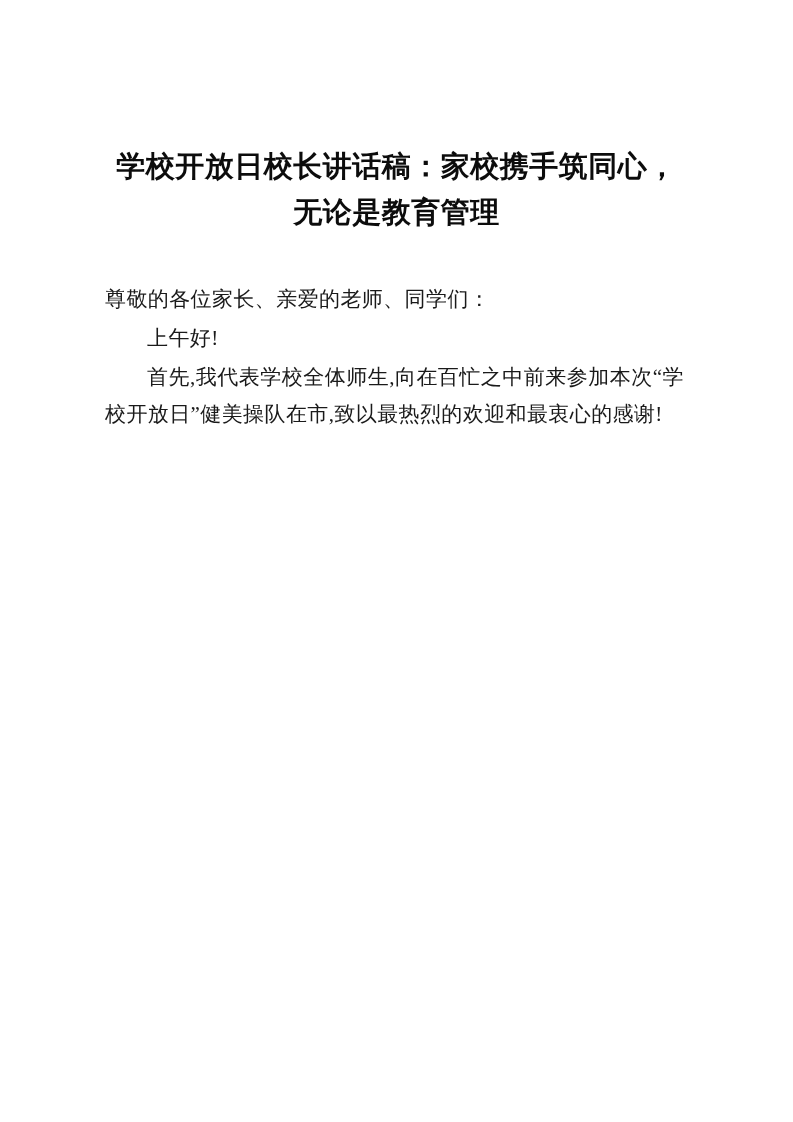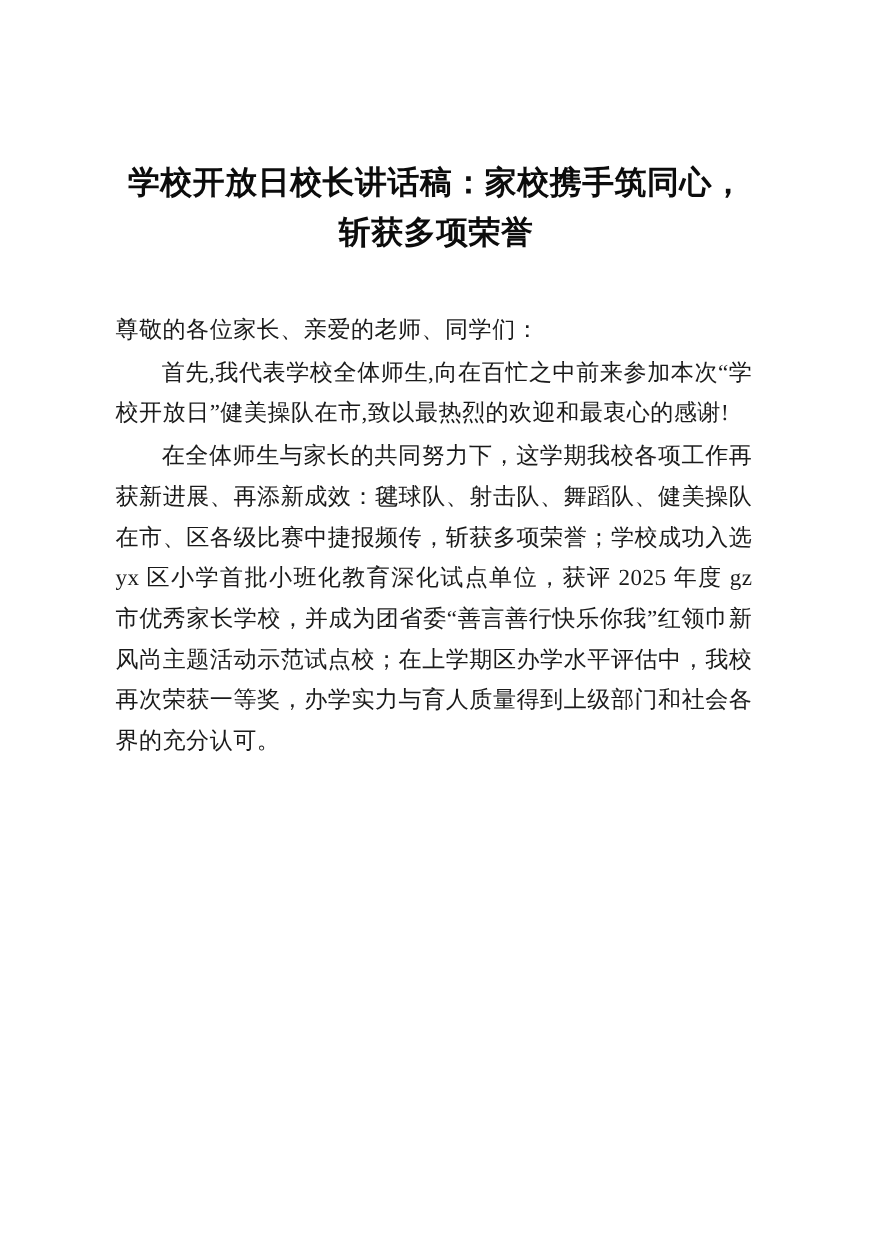--- a/index.html
+++ b/index.html
@@ -59,26 +59,26 @@
     color: #1a1a1a;
   }
 </style>
 </head>
 <body>
 
 <div class="page">
 
   <h1 class="doc-title">
     <div>学校开放日校长讲话稿：家校携手筑同心，</div>
-    <div>斩获多项荣誉</div>
+    <div>无论是教育管理</div>
   </h1>
 
   <div class="doc-body">
     <p>尊敬的各位家长、亲爱的老师、同学们：</p>
+    <p class="indent">上午好!</p>
     <p class="indent">首先,我代表学校全体师生,向在百忙之中前来参加本次“学校开放日”健美操队在市,致以最热烈的欢迎和最衷心的感谢!</p>
-    <p class="indent">在全体师生与家长的共同努力下，这学期我校各项工作再获新进展、再添新成效：毽球队、射击队、舞蹈队、健美操队在市、区各级比赛中捷报频传，斩获多项荣誉；学校成功入选 yx 区小学首批小班化教育深化试点单位，获评 2025 年度 gz 市优秀家长学校，并成为团省委“善言善行快乐你我”红领巾新风尚主题活动示范试点校；在上学期区办学水平评估中，我校再次荣获一等奖，办学实力与育人质量得到上级部门和社会各界的充分认可。</p>
   </div>
 
   <div class="page-footer">
     <span class="dash">—</span><span class="num">1</span><span class="dash">—</span>
   </div>
 
 </div>
 
 </body></html>

